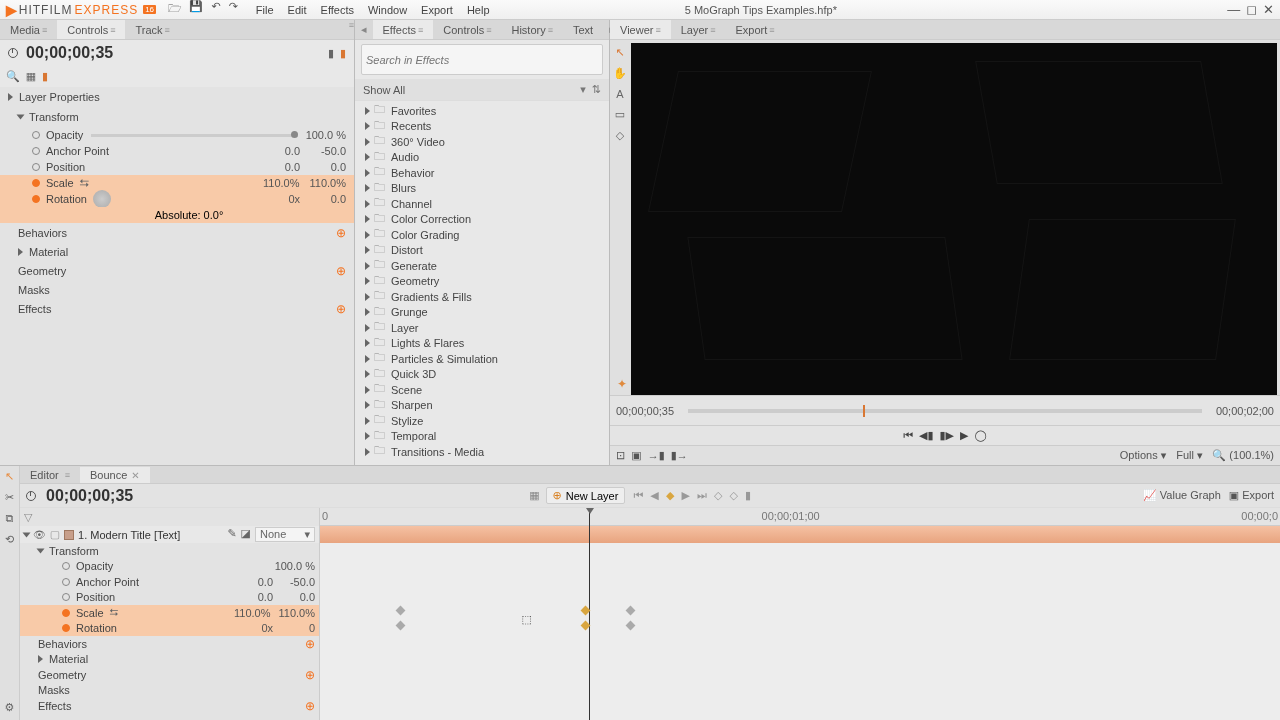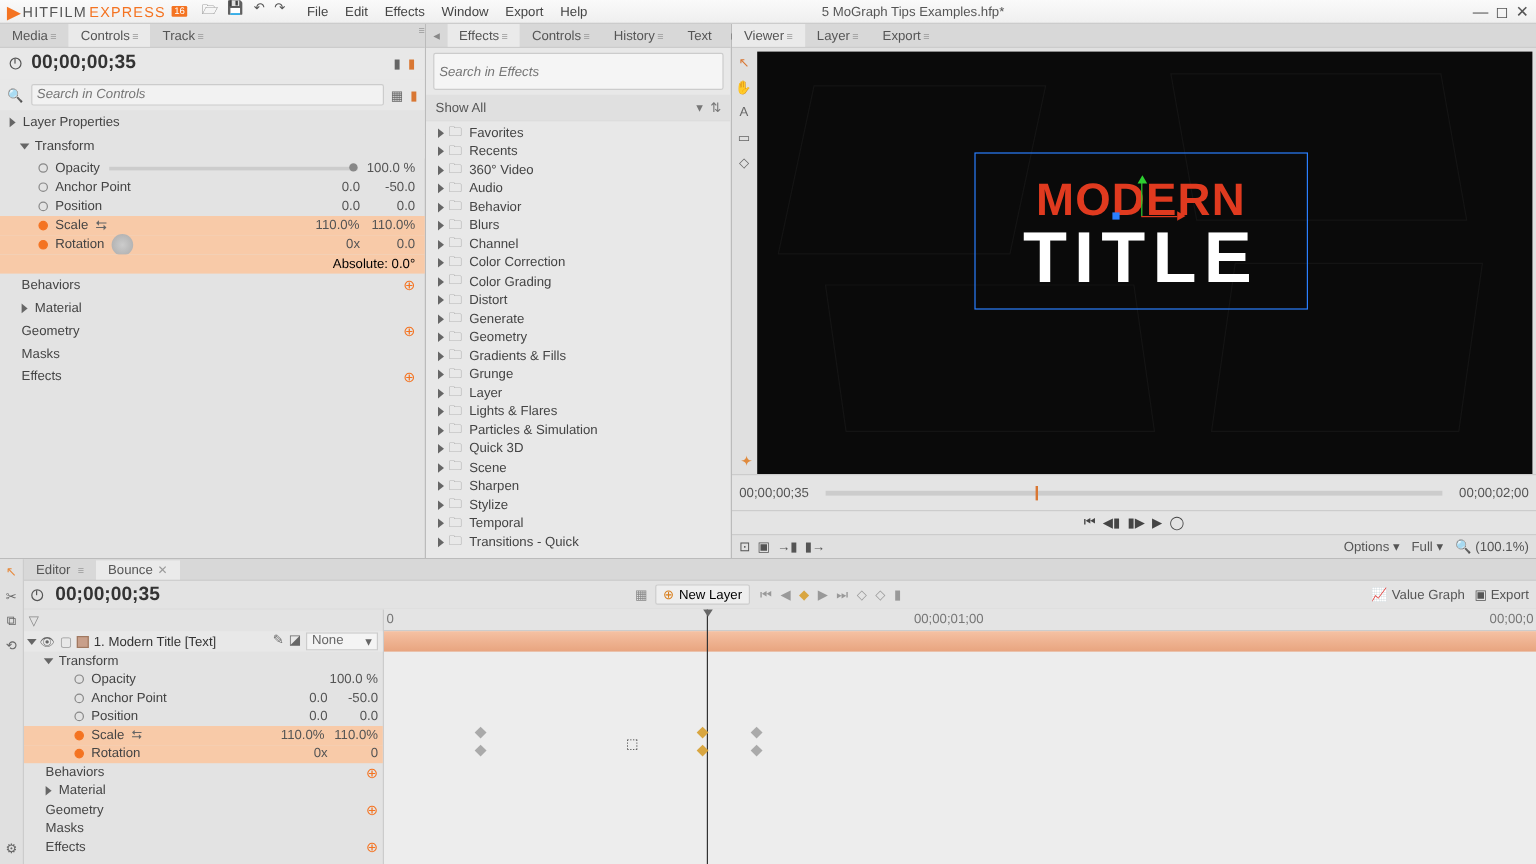--- a/index.html
+++ b/index.html
@@ -177,21 +177,20 @@
     </div>
     <div class="tc-row">
       <span class="clock"></span>
       <span class="tcode">00;00;00;35</span>
       <span class="tc-filler"></span>
       <span class="tc-ico">▮</span>
       <span class="tc-ico" style="color:#d97733">▮</span>
     </div>
     <div class="search-row">
       <span style="color:#888">🔍</span>
-      <input class="search-box" placeholder="Search in Controls" style="">
       <span style="color:#666">▦</span>
       <span style="color:#d97733">▮</span>
     </div>
     <div class="prop-header">
         <span class="caret"></span>
         <span>Layer Properties</span>
       </div>
     <div class="prop-header" style="padding-left:18px">
         <span class="caret down"></span>
         <span>Transform</span>
@@ -234,21 +233,21 @@
     </div>
     <div class="prop-row hl">
       <span class="kf-circ on"></span>
       <span class="pname">Rotation</span>
       <span class="dial"></span>
       <span class="pvals">
           <span>0x</span>
           <span>0.0</span>
         </span>
     </div>
-    <div class="prop-row hl" style="justify-content:flex-end;padding-right:8px">
+    <div class="prop-row hl" style="justify-content:center;padding-right:8px">
         <span>Absolute: 0.0°</span>
       </div>
 
     <div class="sub-row">
         <span>Behaviors</span>
         <span class="plus-dot">⊕</span>
       </div>
     <div class="sub-row">
         <span class="caret" style="margin-right:6px"></span>
         <span>Material</span>
@@ -401,21 +400,21 @@
           <span>Stylize</span>
         </div>
         <div class="fx-item">
           <span class="caret"></span>
           <span class="folder">🗀</span>
           <span>Temporal</span>
         </div>
         <div class="fx-item">
           <span class="caret"></span>
           <span class="folder">🗀</span>
-          <span>Transitions - Quick</span>
+          <span>Transitions - Media</span>
         </div>
       </div>
   </div>
 
   <div class="right-col">
     <div class="panel-tabs">
       <div class="ptab active">
           <span>Viewer</span>
           <span class="hamb">≡</span>
         </div>
@@ -435,31 +434,20 @@
         <span>✋</span>
         <span>A</span>
         <span>▭</span>
         <span>◇</span>
       </div>
       <div class="viewer-black">
         <div class="poly" style="left:5%;top:8%;width:30%;height:40%;transform:skew(-12deg)"></div>
         <div class="poly" style="left:55%;top:5%;width:35%;height:35%;transform:skew(10deg)"></div>
         <div class="poly" style="left:10%;top:55%;width:40%;height:35%;transform:skew(8deg)"></div>
         <div class="poly" style="left:60%;top:50%;width:32%;height:40%;transform:skew(-8deg)"></div>
-        <div class="title-box">
-          <div class="t1">MODERN</div>
-          <div class="t2">TITLE</div>
-          <div class="gizmo">
-            <div class="h"></div>
-              <div class="ah"></div>
-              <div class="v"></div>
-              <div class="av"></div>
-              <div class="sq"></div>
-          </div>
-        </div>
         <span style="position:absolute;left:-14px;bottom:4px;color:#e08a3d;font-size:12px">✦</span>
       </div>
     </div>
     <div class="viewer-transport">
       <span style="color:#555">00;00;00;35</span>
       <div class="vt-timeline">
           <div class="vt-play"></div>
         </div>
       <span style="color:#555">00;00;02;00</span>
     </div>

